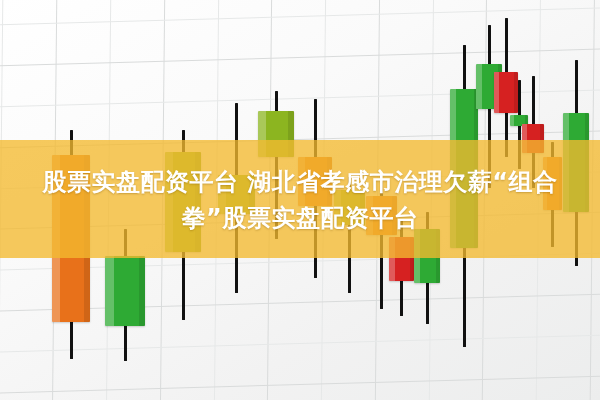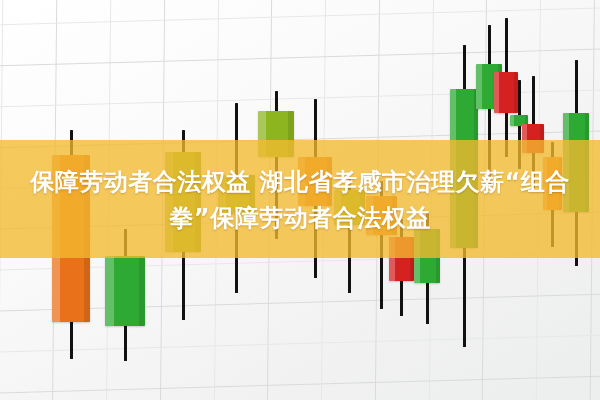--- a/index.html
+++ b/index.html
@@ -196,15 +196,15 @@
         <div class="wick" style="top: 141.8px; height: 104.76px;"></div>
         <div class="body" style="top: 157.32px; height: 52.38px; background-color: rgb(232, 113, 26);"></div>
       </div>
       <div class="candle" style="left: 563px; width: 26px; top: 0px; height: 400px;">
         <div class="wick" style="top: 60.32px; height: 205.64px;"></div>
         <div class="body" style="top: 112.7px; height: 98.94px; background-color: rgb(46, 170, 52);"></div>
       </div>
     </div>
 
   <div id="banner" style="top: 140px; height: 118px;"></div>
-  <div id="banner-text" style="top: 164px; color: rgb(255, 255, 255); padding-left: 28px; padding-right: 28px; width: 544px;">保障劳动者合法权益 湖北省孝感市治理欠薪“组合拳”保障劳动者合法权益</div>
+  <div id="banner-text" style="top: 164px; color: rgb(255, 255, 255); padding-left: 28px; padding-right: 28px; width: 544px;">股票实盘配资平台 湖北省孝感市治理欠薪“组合拳”股票实盘配资平台</div>
 
 </div>
 
 </body></html>

